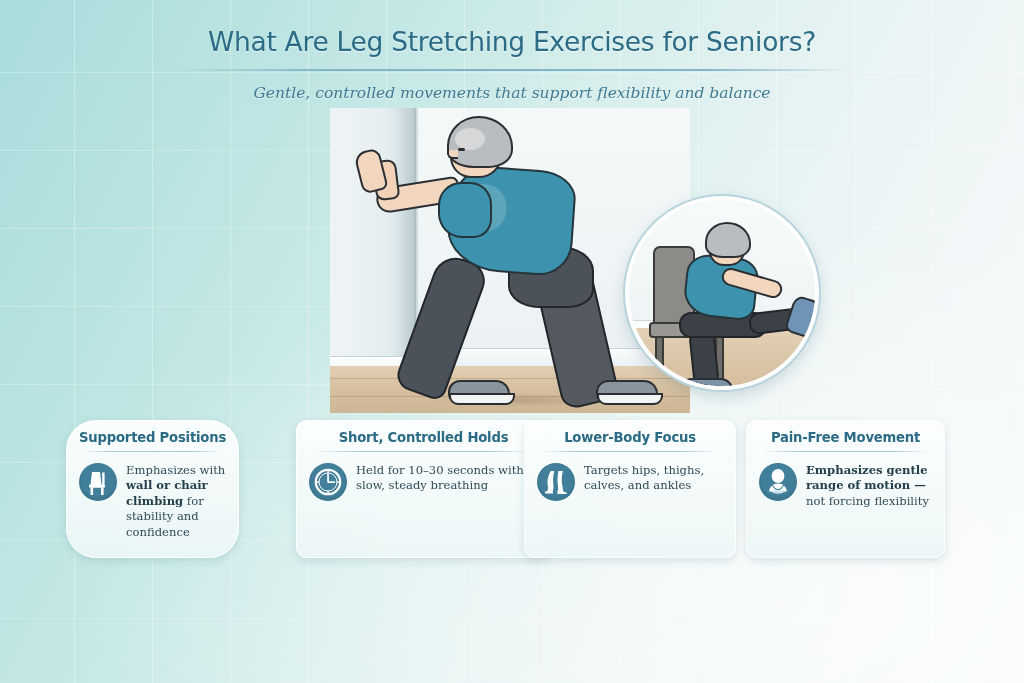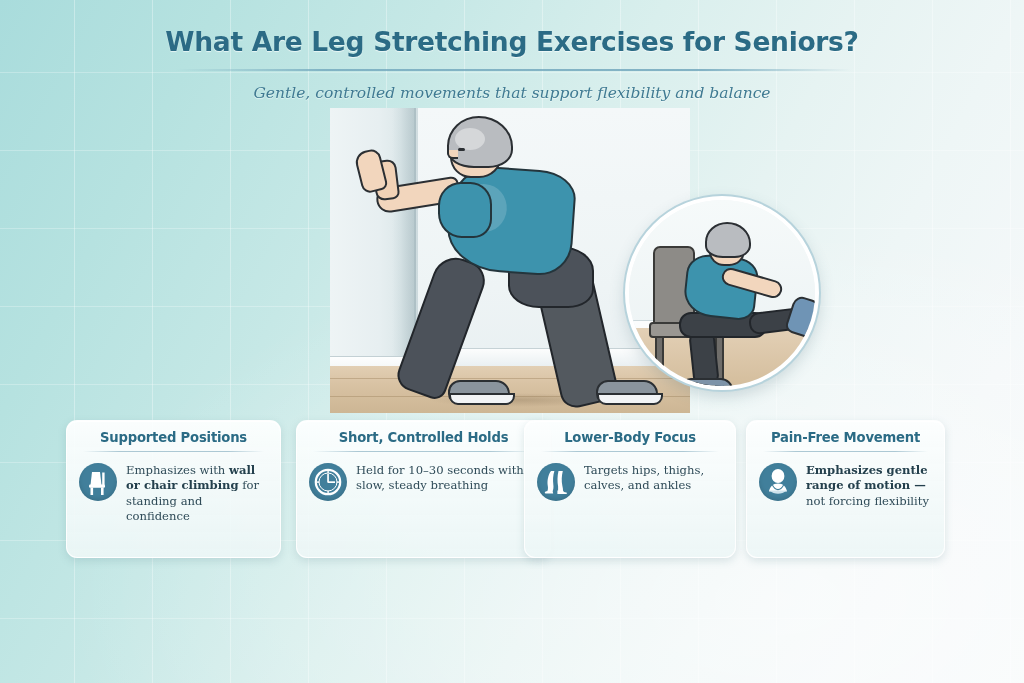--- a/index.html
+++ b/index.html
@@ -34,21 +34,21 @@
   }
   #vignette{
     position:absolute; inset:0; pointer-events:none;
     background:radial-gradient(120% 95% at 76% 88%, rgba(255,255,255,.55) 0%, rgba(255,255,255,0) 58%);
   }
 
   
   #title{
     position:absolute; left:0; right:0; top:26px; text-align:center;
     font-family:"DejaVu Sans", sans-serif;
-    font-size:26.5px; font-weight:700; letter-spacing:-.3px;
+    font-size:26.5px; font-weight:400; letter-spacing:-.3px;
     color:#2b6b85;
     text-shadow:0 1px 1px rgba(255,255,255,.65);
   }
   #title-rule{
     position:absolute; top:69px; left:175px; width:676px; height:2px;
     background:linear-gradient(to right, rgba(120,175,195,0) 0%, rgba(108,163,186,.75) 22%, rgba(108,163,186,.8) 78%, rgba(120,175,195,0) 100%);
   }
   #subtitle{
     position:absolute; left:0; right:0; top:84px; text-align:center;
     font-family:"DejaVu Serif", serif;
@@ -239,21 +239,21 @@
 
   
   .card{
     position:absolute; top:420px; height:138px;
     background:linear-gradient(to bottom, rgba(252,254,254,.96) 0%, rgba(236,246,246,.93) 100%);
     border:1px solid rgba(255,255,255,.9);
     border-radius:11px;
     box-shadow:0 3px 9px rgba(80,120,135,.18), inset 0 1px 0 rgba(255,255,255,.9);
     padding:9px 12px 10px 12px;
   }
-  #card1{ left:66px; width:215px; }
+  #card1{ left:66px; width:173px;border-radius:30px; }
   #card2{ left:296px; width:255px; }
   #card3{ left:524px; width:212px; }
   #card4{ left:746px; width:199px; }
 
   .card-title{
     font-family:"DejaVu Sans", sans-serif;
     font-size:13.2px; font-weight:700; color:#2b6b85;
     text-align:center; letter-spacing:-.2px; white-space:nowrap;
   }
   .card-rule{
@@ -355,21 +355,21 @@
       <div class="ico">
         <svg width="38" height="38" viewBox="0 0 38 38">
           <path d="M13 9 h8 l1.5 13 h-11 z" fill="#fff"></path>
           <rect x="10" y="21.5" width="16" height="3.2" rx="1.2" fill="#fff"></rect>
           <rect x="11.5" y="24.5" width="2.6" height="7.5" fill="#fff"></rect>
           <rect x="22" y="24.5" width="2.6" height="7.5" fill="#fff"></rect>
           <rect x="23.2" y="9.5" width="2.4" height="13" fill="#fff"></rect>
         </svg>
       </div>
       <div class="card-text">
-        <span>Emphasizes with </span><b>wall or chair climbing</b><span> for standing and confidence</span>
+        <span>Emphasizes with </span><b>wall or chair climbing</b><span> for stability and confidence</span>
       </div>
     </div>
   </div>
 
   <div class="card" id="card2">
     <div class="card-title">Short, Controlled Holds</div>
     <div class="card-rule"></div>
     <div class="card-body">
       <div class="ico">
         <svg width="38" height="38" viewBox="0 0 38 38">

